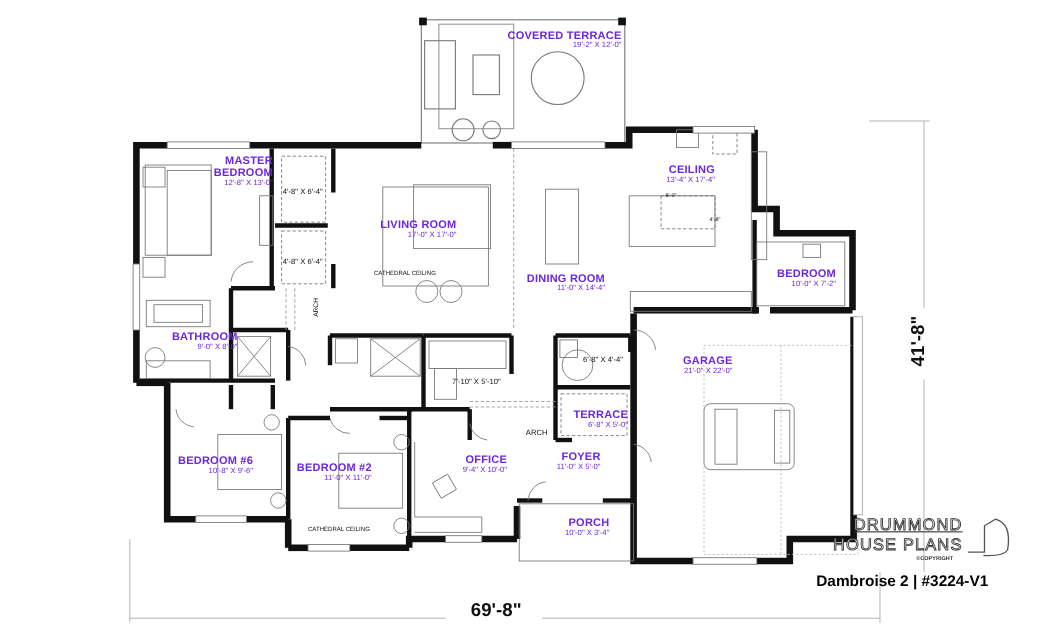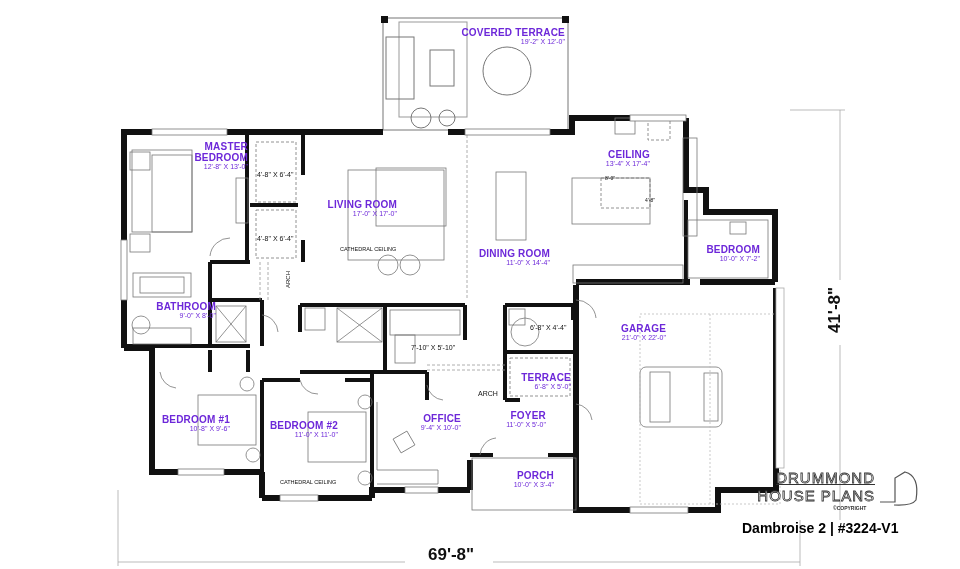--- a/index.html
+++ b/index.html
@@ -206,21 +206,21 @@
   <div class="room-name">COVERED TERRACE</div>
   <div class="room-dim">19'-2" X 12'-0"</div>
 </div>
 
 <div class="room-label" style="left:178px;top:141px;width:70px;">
   <div class="room-name">MASTER</div>
   <div class="room-name">BEDROOM</div>
   <div class="room-dim">12'-8" X 13'-0"</div>
 </div>
 
-<div class="room-label" style="left:317px;top:199px;width:80px;">
+<div class="room-label" style="left:335px;top:199px;width:80px;">
   <div class="room-name">LIVING ROOM</div>
   <div class="room-dim">17'-0" X 17'-0"</div>
 </div>
 
 <div class="room-label" style="left:580px;top:149px;width:70px;">
   <div class="room-name">CEILING</div>
   <div class="room-dim">13'-4" X 17'-4"</div>
 </div>
 
 <div class="room-label" style="left:470px;top:248px;width:80px;">
@@ -257,21 +257,21 @@
   <div class="room-name">OFFICE</div>
   <div class="room-dim">9'-4" X 10'-0"</div>
 </div>
 
 <div class="room-label" style="left:492px;top:470px;width:62px;">
   <div class="room-name">PORCH</div>
   <div class="room-dim">10'-0" X 3'-4"</div>
 </div>
 
 <div class="room-label" style="left:154px;top:414px;width:76px;">
-  <div class="room-name">BEDROOM #1</div>
+  <div class="room-name">BEDROOM #6</div>
   <div class="room-dim">10'-8" X 9'-6"</div>
 </div>
 
 <div class="room-label" style="left:262px;top:420px;width:76px;">
   <div class="room-name">BEDROOM #2</div>
   <div class="room-dim">11'-0" X 11'-0"</div>
 </div>
 
 <div class="small-dim" style="left:257px;top:171px;">4'-8" X 6'-4"</div>
 <div class="small-dim" style="left:257px;top:235px;">4'-8" X 6'-4"</div>

